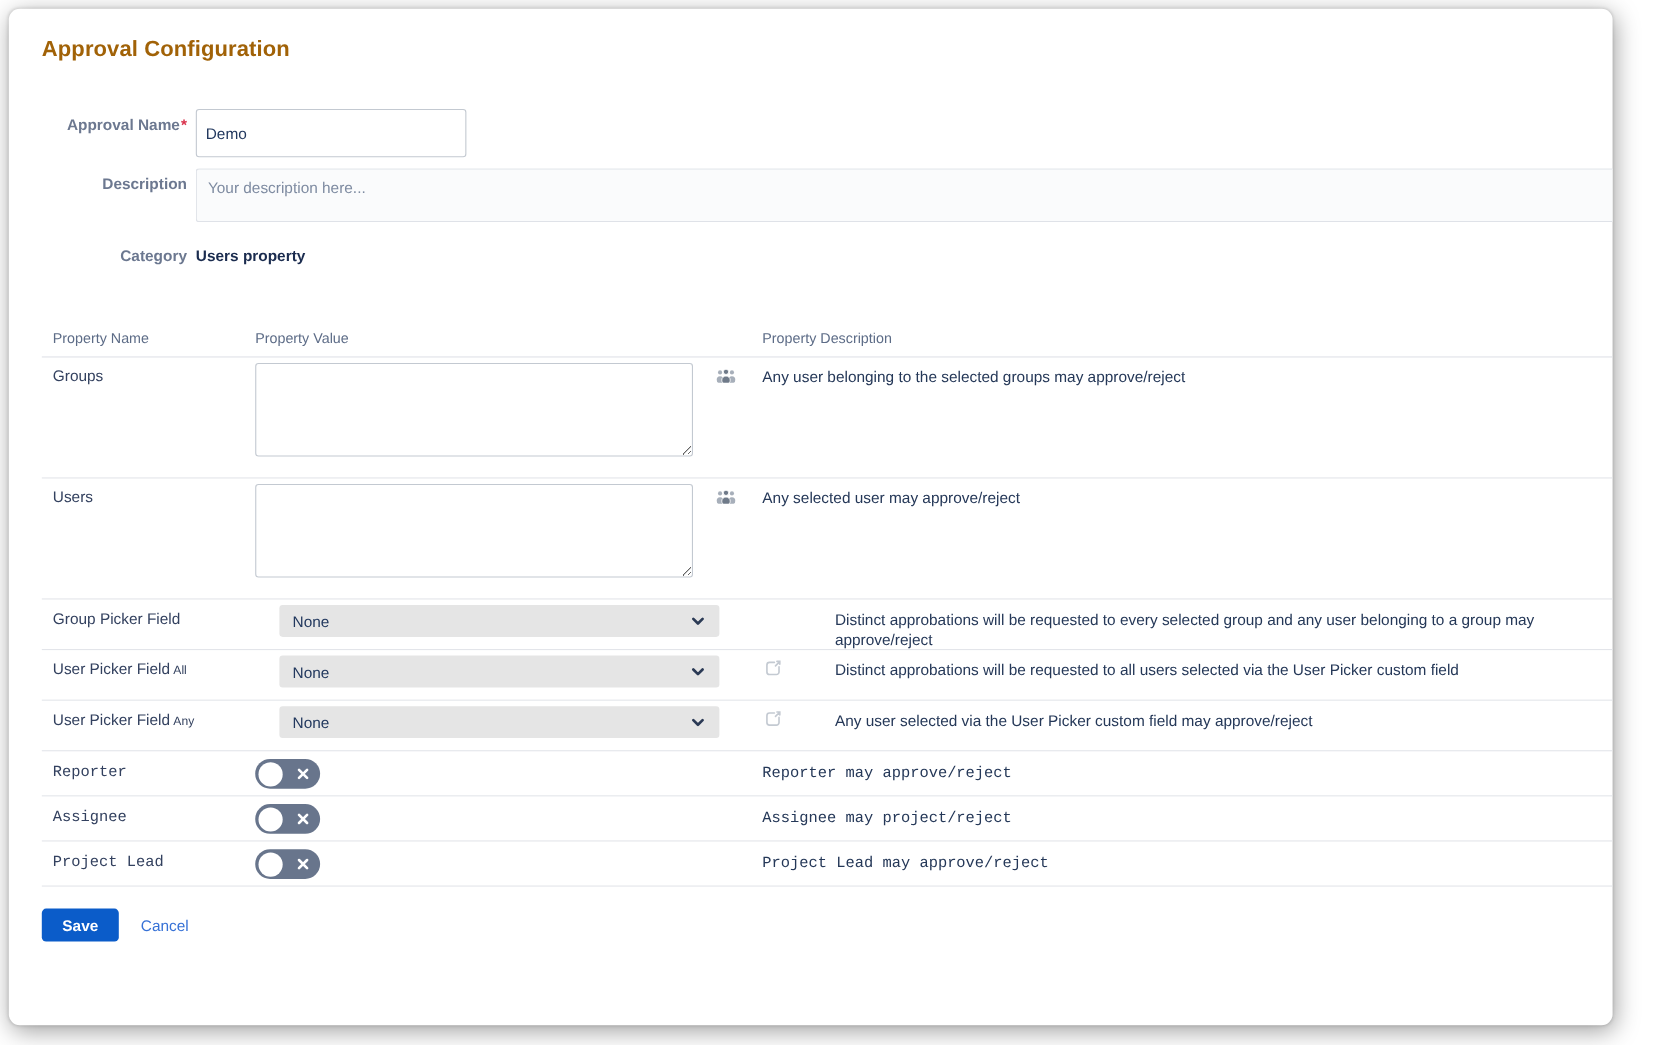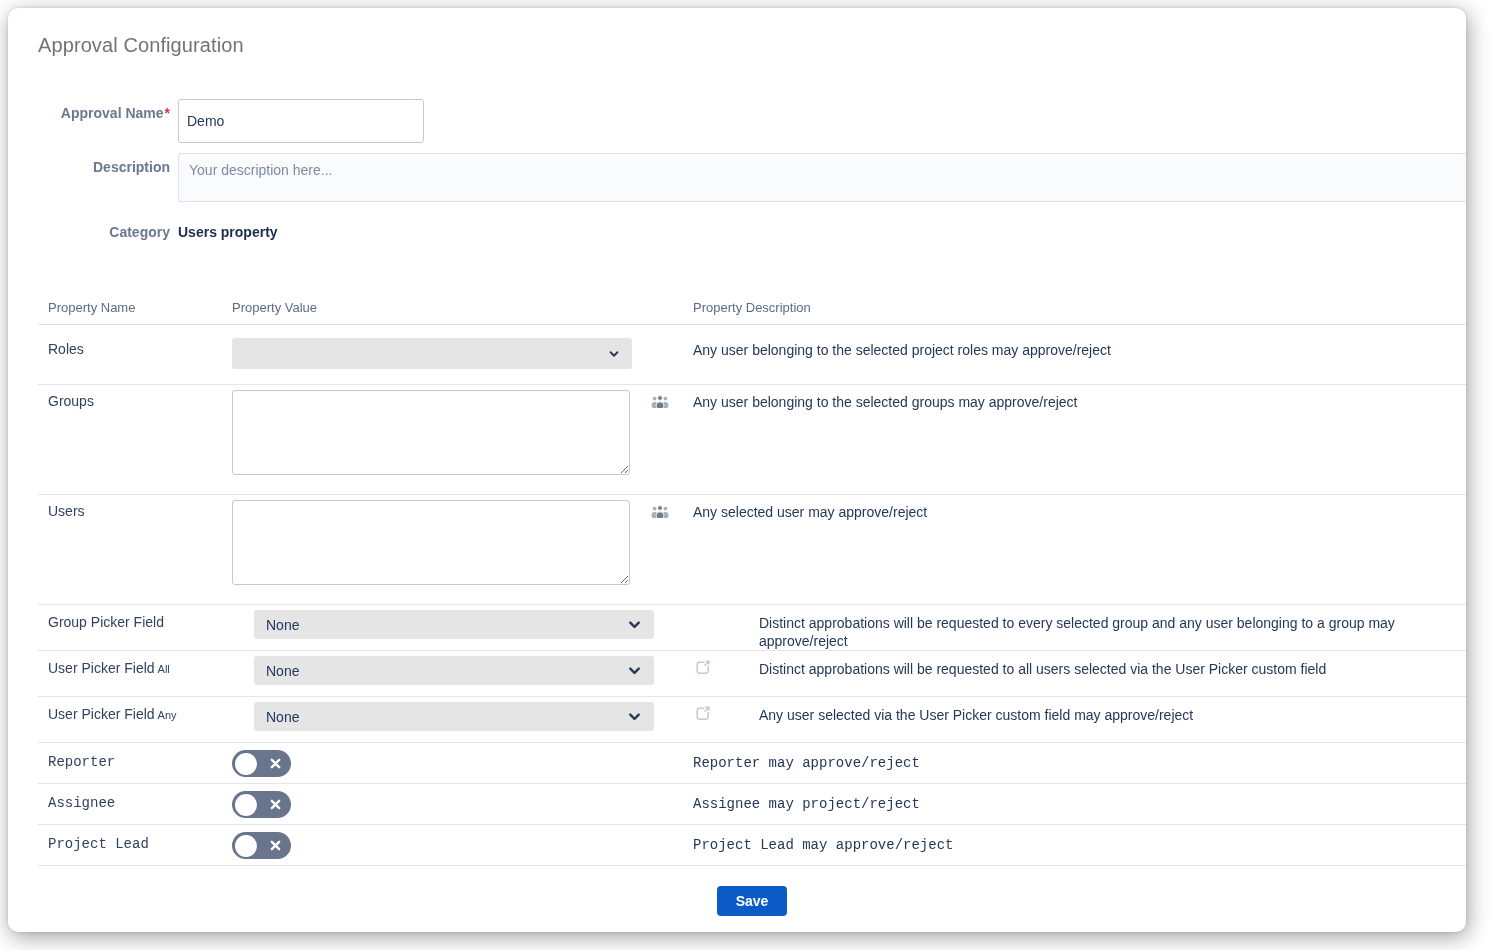--- a/index.html
+++ b/index.html
@@ -6,21 +6,21 @@
   html, body { width: 1512px; height: 950px; background: #ffffff; overflow: hidden;
     font-family: "Liberation Sans", "DejaVu Sans", sans-serif; }
 
   .panel {
     position: absolute; left: 8px; top: 8px; width: 1458px; height: 924px;
     background: #ffffff; border-radius: 10px; overflow: hidden;
     box-shadow: 2px 5px 22px rgba(0,0,0,0.38), 0 0 3px rgba(0,0,0,0.14);
     padding: 26px 0 0 30px;
   }
 
-  .page-title { font-size: 20px; font-weight: 400; color: #737373; letter-spacing: 0.1px; }
+  .page-title { font-size: 20px; font-weight: 700; color: #a16207; letter-spacing: 0.1px; }
 
   
   .form-top { margin-top: 42px; }
   .form-row { display: flex; align-items: flex-start; }
   .flabel { width: 140px; flex: 0 0 140px; text-align: right; padding-right: 8px;
     font-size: 14px; font-weight: 600; color: #6c7890; padding-top: 6px; line-height: 17px; }
   .req { color: #d9304a; margin-left: 1px; }
   .row-name { margin-bottom: 10px; }
   .name-input { width: 246px; height: 44px; border: 1px solid #c3c9d1; border-radius: 3px;
     padding: 0 8px; font-size: 14px; color: #22385e; outline: none;
@@ -75,21 +75,21 @@
     padding: 6px 8px; font-size: 14px; color: #22385e; outline: none;
     font-family: "Liberation Sans", sans-serif; }
 
   .toggle { position: relative; width: 59px; height: 27px; border-radius: 14px;
     background: #68758c; cursor: pointer; }
   .knob { position: absolute; left: 2.5px; top: 2.5px; width: 22px; height: 22px;
     border-radius: 50%; background: #ffffff; }
   .toggle svg { position: absolute; right: 10px; top: 8px; }
 
   
-  .actions { display: flex; align-items: center; gap: 20px; margin-top: 20px; flex-direction: column; }
+  .actions { display: flex; align-items: center; gap: 20px; margin-top: 20px; }
   .save-btn { width: 70px; height: 30px; background: #0b5cc9; color: #ffffff; border: none;
     border-radius: 4px; font-size: 14px; font-weight: 700; cursor: pointer;
     font-family: "Liberation Sans", sans-serif; }
   .cancel-link { font-size: 14px; color: #3671d6; text-decoration: none; cursor: pointer; }
 </style>
 </head>
 <body>
 
 <div class="panel">
 
@@ -111,33 +111,20 @@
   </div>
 
   <div class="ptable">
     <div class="phead">
       <div class="hname">Property Name</div>
       <div>Property Value</div>
       <div></div>
       <div>Property Description</div>
     </div>
 
-    <div class="prow h-roles">
-      <div class="cell-name">Roles</div>
-      <div class="cell-value">
-        <div class="select sel-roles">
-          <span class="sel-text"></span>
-          <svg width="12" height="12" viewBox="0 0 14 14">
-              <path d="M3 5 L7 9 L11 5" fill="none" stroke="#2b3a55" stroke-width="2.2" stroke-linecap="round" stroke-linejoin="round"></path>
-            </svg>
-        </div>
-      </div>
-      <div class="cell-icon"></div>
-      <div class="cell-desc">Any user belonging to the selected project roles may approve/reject</div>
-    </div>
 
     <div class="prow h-tall">
       <div class="cell-name">Groups</div>
       <div class="cell-value">
         <textarea class="multi-textarea" style=""></textarea>
       </div>
       <div class="cell-icon">
         <svg width="18" height="14" viewBox="0 0 20 15">
           <g fill="#a7afba">
               <circle cx="4" cy="4.8" r="2.1"></circle>

